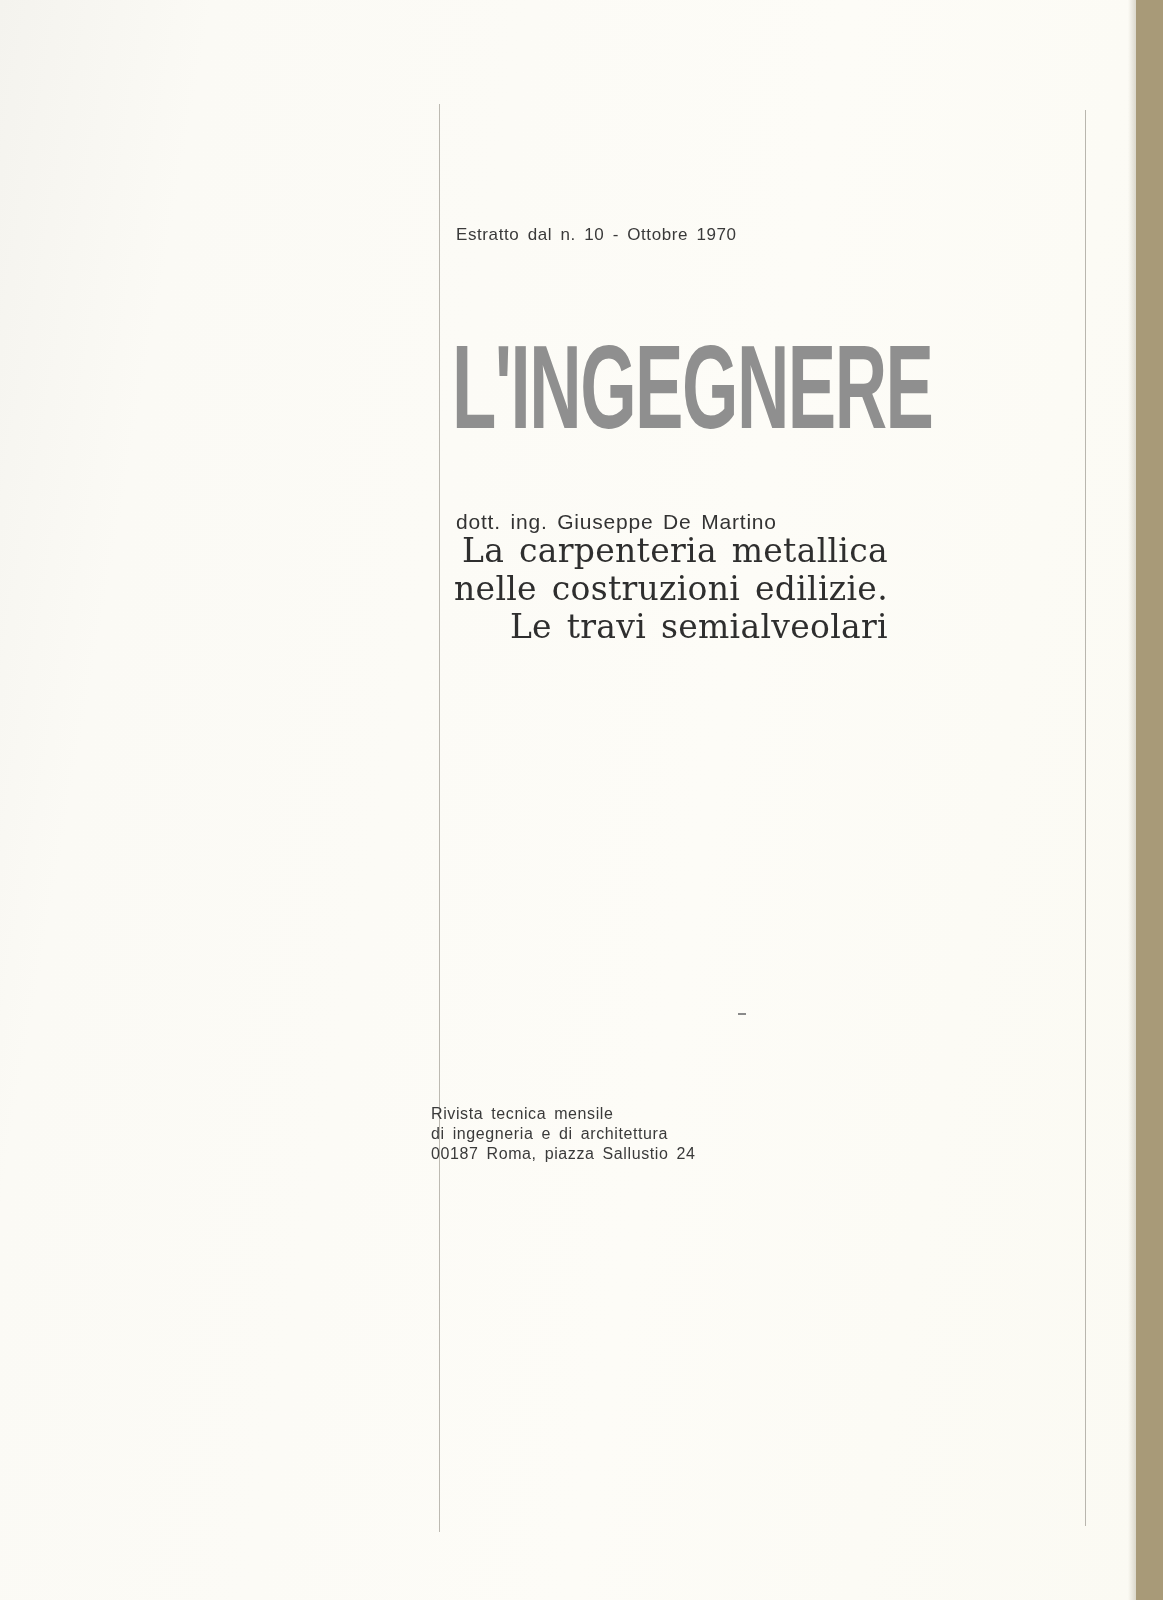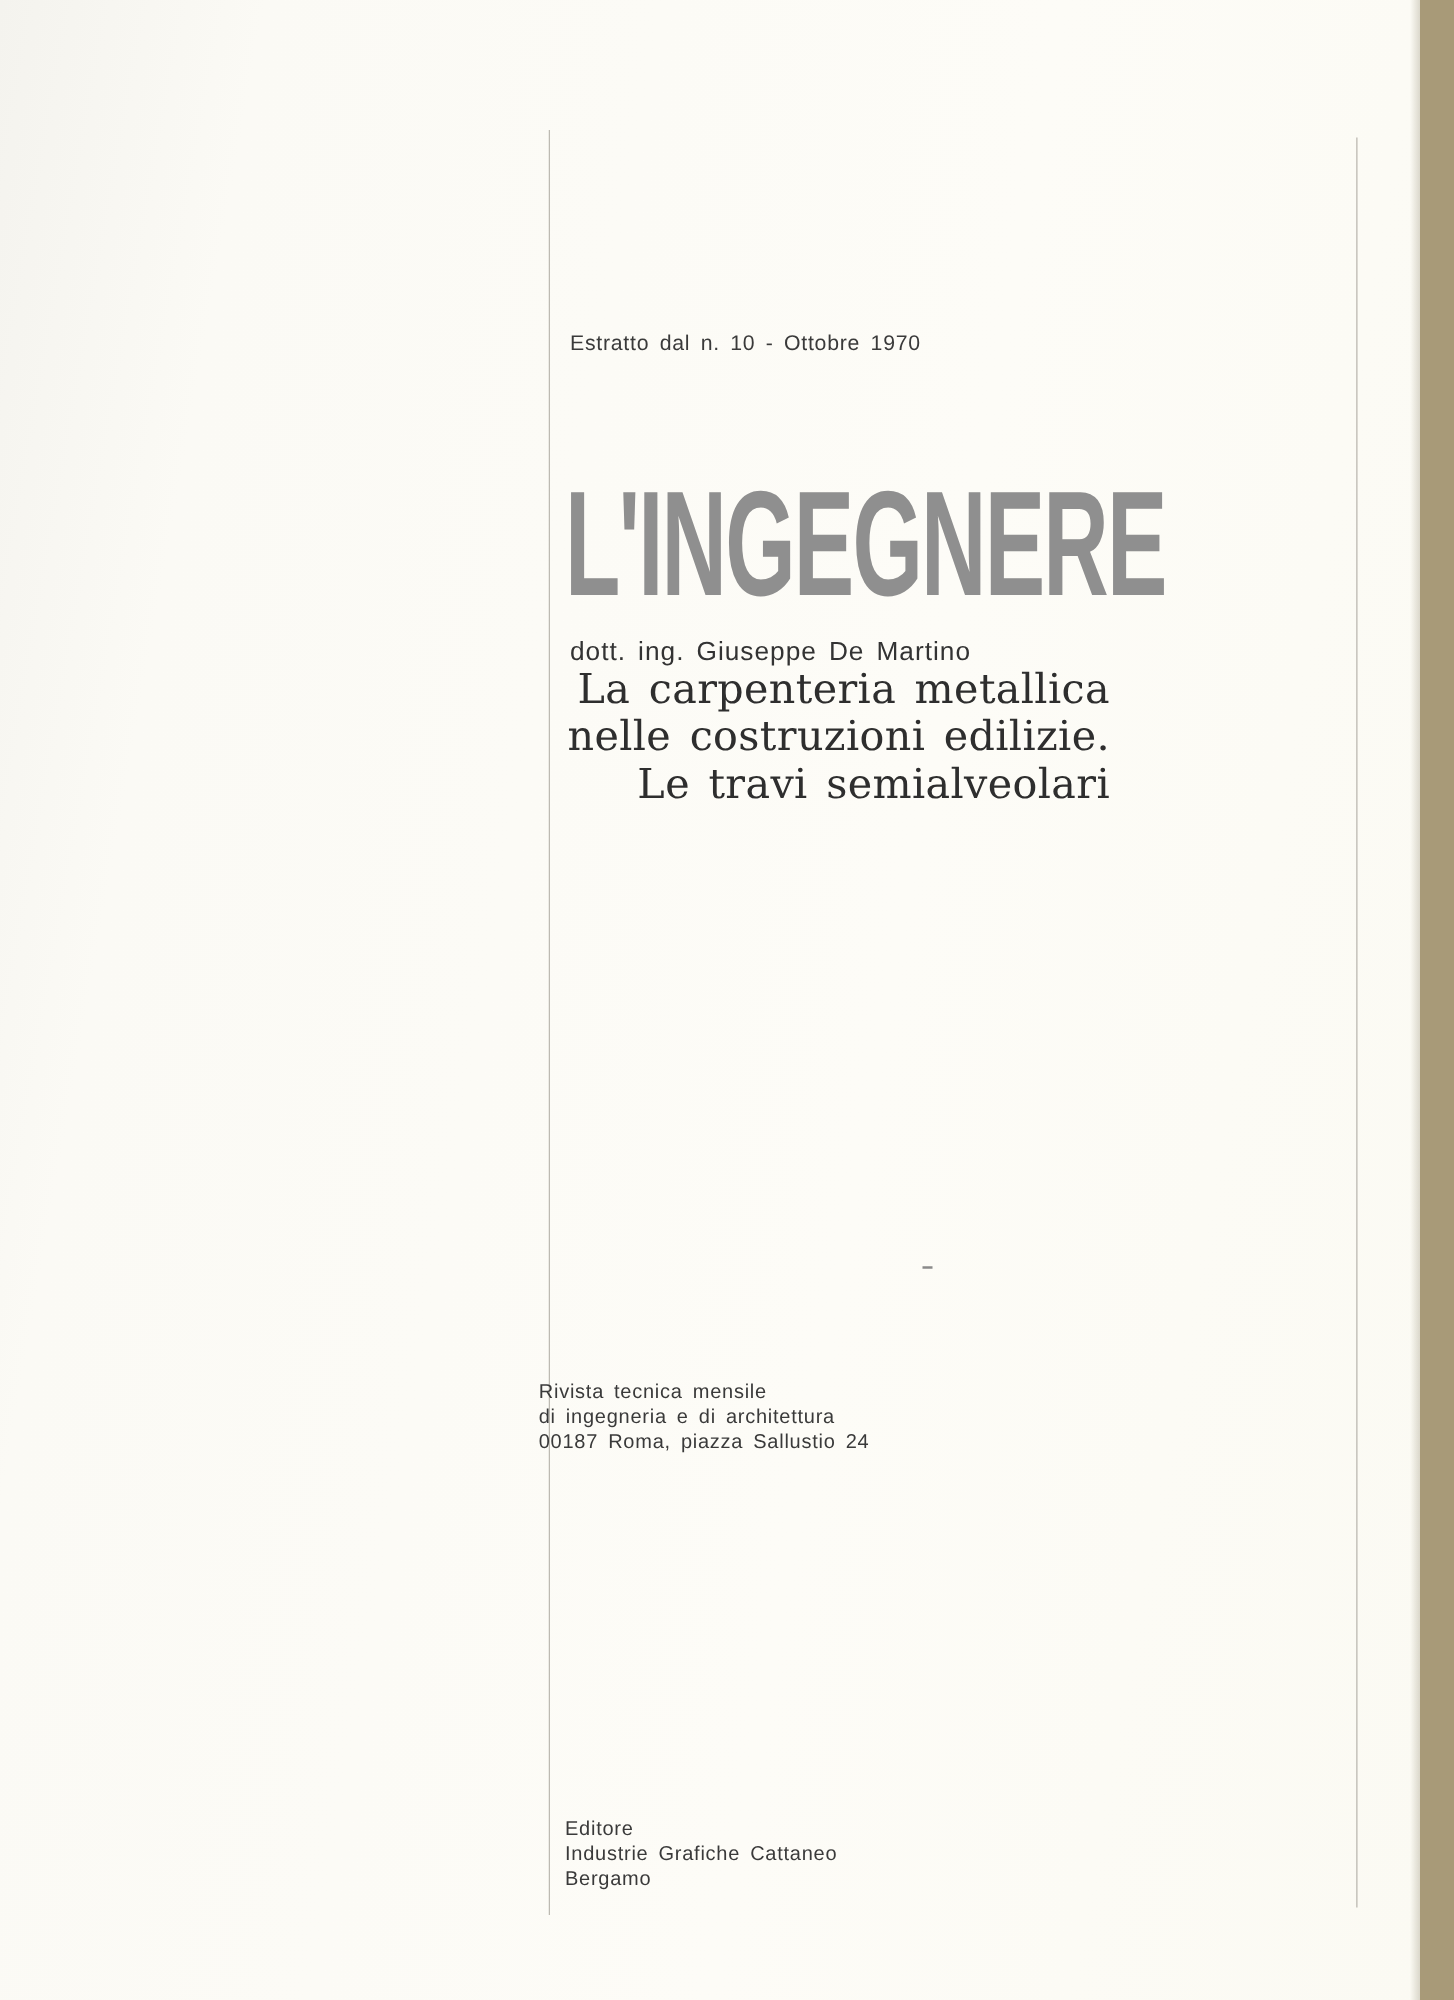--- a/index.html
+++ b/index.html
@@ -19,26 +19,25 @@
   .rule-left {
     position: absolute; left: 439px; top: 104px; width: 1px; height: 1428px;
     background: #bdbab2;
   }
   .rule-right {
     position: absolute; left: 1085px; top: 110px; width: 1px; height: 1416px;
     background: #b9b6ae;
   }
   .extract {
     position: absolute; left: 456px; top: 225px;
-    font-size: 17px; color: #3a3a3a; letter-spacing: 0.6px; word-spacing: 3px; margin-top: 40px;
+    font-size: 17px; color: #3a3a3a; letter-spacing: 0.6px; word-spacing: 3px;
   }
   .masthead {
     position: absolute; left: 452px; top: 327px; width: 620px; height: 120px;
     overflow: visible;
-    margin-top: 48px;
   }
   .masthead span {
     display: inline-block; transform-origin: left top;
     font-family: "Liberation Sans", sans-serif; font-weight: bold;
     font-size: 98px; line-height: 98px; color: #8f8f8f;
     letter-spacing: -2px;
     transform: scaleX(0.74) scaleY(1.22);
     white-space: nowrap;
   }
   .author {
@@ -84,18 +83,13 @@
   </div>
 
   <div class="speck" style="left:738px;top:1013px;width:8px;height:2px;"></div>
 
   <div class="journal">
     <div>Rivista tecnica mensile</div>
     <div>di ingegneria e di architettura</div>
     <div>00187 Roma, piazza Sallustio 24</div>
   </div>
 
-  <div class="publisher">
-    <div>Editore</div>
-    <div>Industrie Grafiche Cattaneo</div>
-    <div>Bergamo</div>
-  </div>
 </div>
 
 </body></html>

